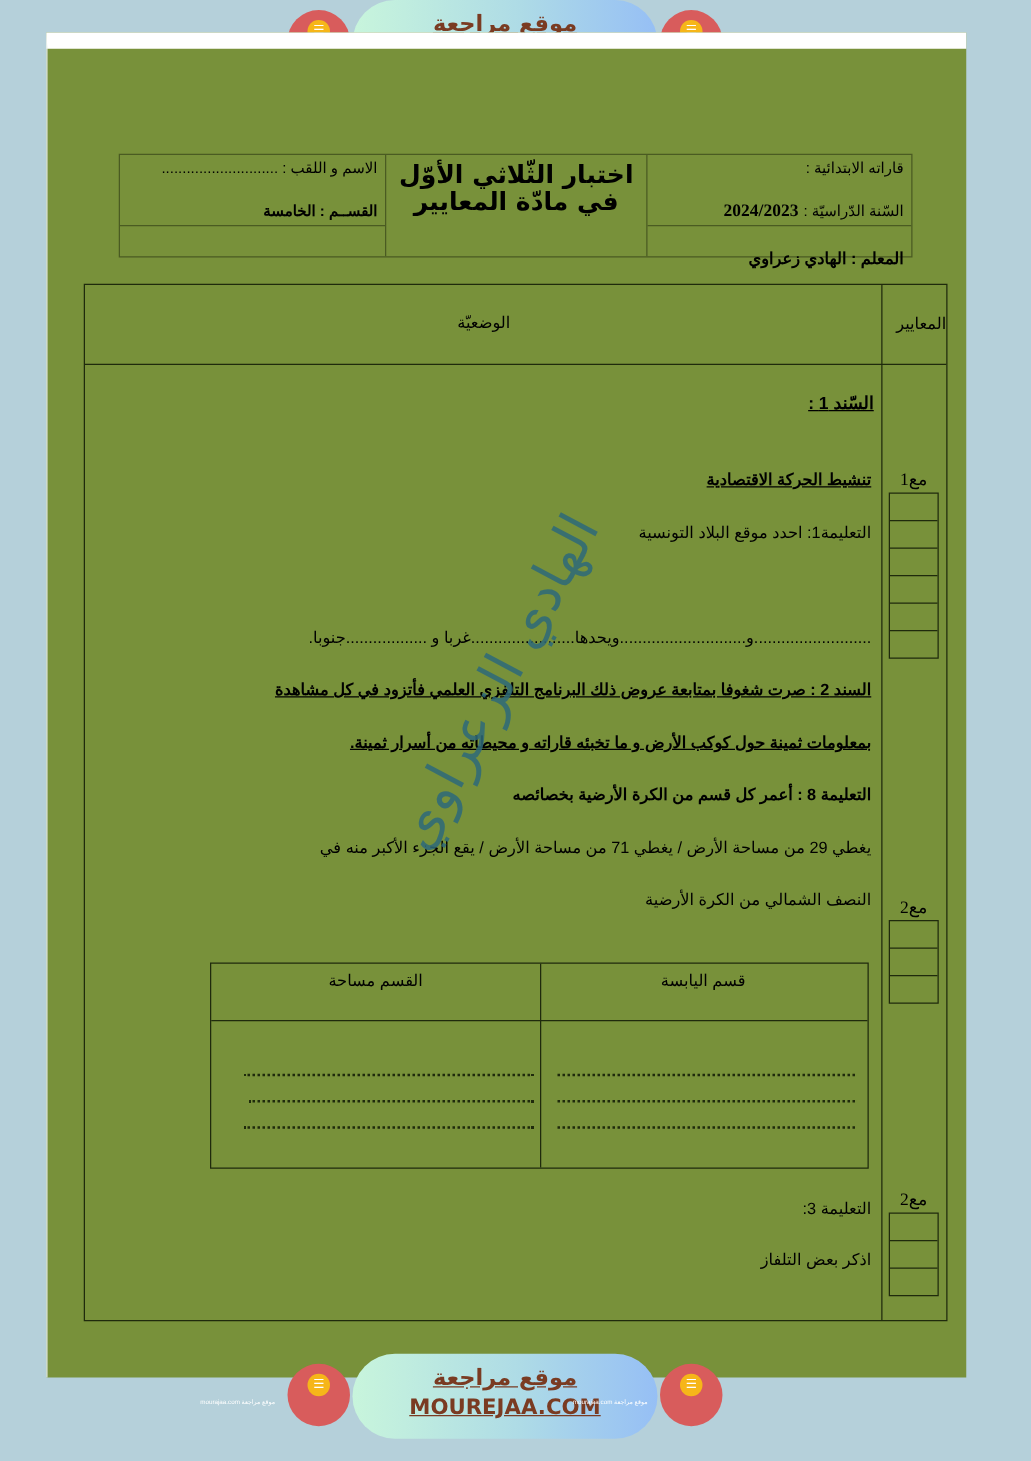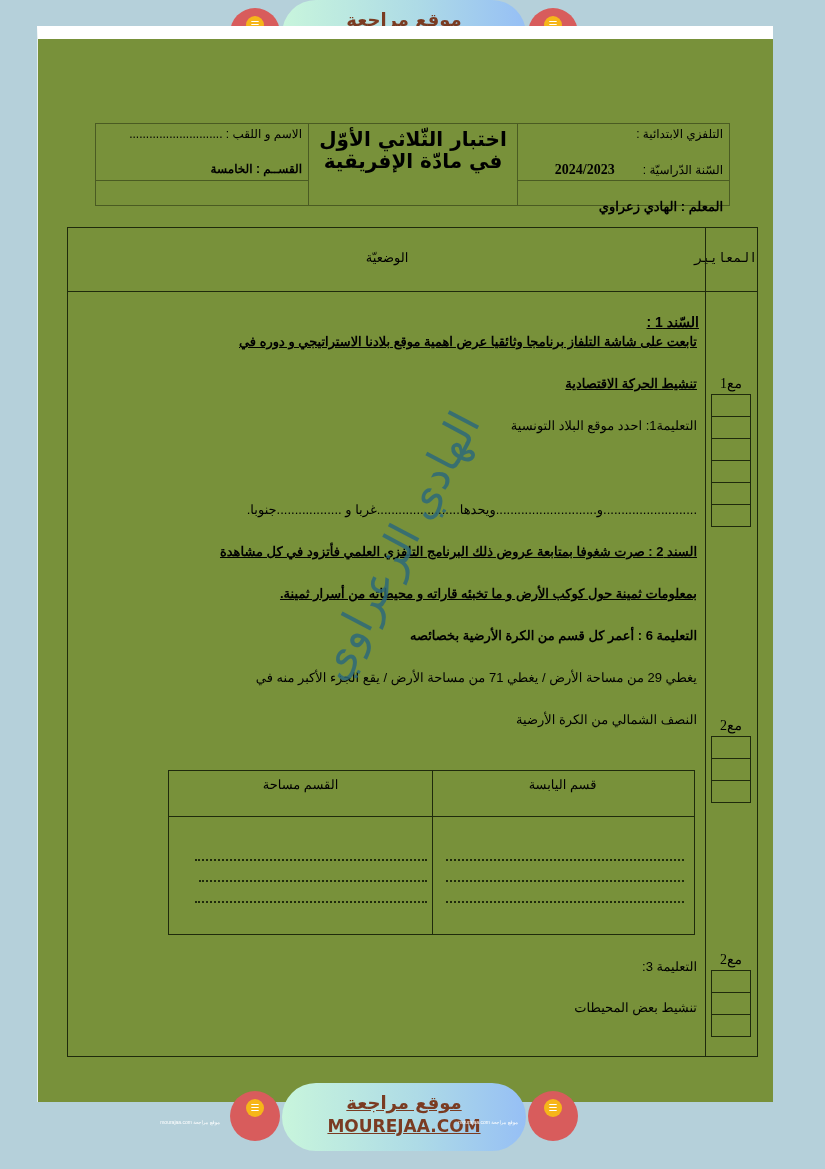--- a/index.html
+++ b/index.html
@@ -47,28 +47,28 @@
   .hdr .c-school { right: 0; width: 212px; border-left: 1px solid #4a5b22; }
   .hdr .c-title { right: 212px; width: 209px; border-left: 1px solid #4a5b22; }
   .hdr .c-name { right: 421px; width: 212px; }
   .hdr .row-top { position: absolute; left: 0; right: 0; top: 0; height: 57px; border-bottom: 1px solid #4a5b22; }
   .hdr .line { position: absolute; right: 6px; font-family: "Liberation Sans", sans-serif; font-size: 12px; white-space: nowrap; }
   .hdr .line.b { font-weight: bold; font-size: 13px; }
   .hdr .title {
     text-align: center; font-family: "DejaVu Sans", sans-serif; font-weight: bold;
     font-size: 20px; line-height: 22px; margin-top: 4px;
   }
-  .year { font-family: "Liberation Serif", serif; font-weight: bold; font-size: 14px; margin-right: 28px; }
+  .year { font-family: "Liberation Serif", serif; font-weight: bold; font-size: 14px; margin-right: 4px; }
 
   
   .main { position: absolute; left: 67px; top: 227px; width: 691px; height: 830px;
           border: 1px solid #1f2a0c; direction: rtl; }
   .main .hrow { position: absolute; left: 0; right: 0; top: 0; height: 64px; border-bottom: 1px solid #1f2a0c; }
   .main .vsep { position: absolute; top: 0; bottom: 0; right: 51px; width: 1px; background: #1f2a0c; }
-  .main .h-crit { position: absolute; right: 0; width: 51px; top: 20px; text-align: center; font-family: Liberation Mono, monospace; font-size: 13px; line-height: 22px; }
+  .main .h-crit { position: absolute; right: 0; width: 51px; top: 20px; font-family: Liberation Sans, sans-serif; font-size: 13px; line-height: 22px; }
   .main .h-sit { position: absolute; right: 51px; left: 0; top: 22px; text-align: center; font-family: "Liberation Sans", sans-serif; font-size: 13px; }
 
   .txt { position: absolute; right: 60px; font-family: "Liberation Sans", sans-serif; font-size: 13px; white-space: nowrap; direction: rtl; }
   .txt.b { font-weight: bold; text-decoration: underline; }
 
   .crit-label { position: absolute; width: 40px; text-align: center; font-family: "Liberation Serif", serif; font-size: 14px; }
   .crit-boxes { position: absolute; width: 40px; border: 1px solid #1f2a0c; }
   .crit-boxes div { border-bottom: 1px solid #1f2a0c; height: 22px; }
   .crit-boxes div:last-child { border-bottom: none; }
 
@@ -101,70 +101,69 @@
     <span class="book">☰</span>
     <span class="txt">موقع مراجعة mourajaa.com</span>
   </div>
 </div>
 
 <div class="page"></div>
 
 <div class="hdr">
   <div class="col c-school">
     <div class="row-top"></div>
-    <span class="line" style="top:3px">التلفزي الابتدائية :</span>
+    <span class="line" style="top:3px">قاراته الابتدائية :</span>
     <span class="line" style="top:38px"><span>السّنة الدّراسيّة :</span><span class="year">2024/2023</span></span>
     <span class="line b" style="top:75px">المعلم : الهادي زعراوي</span>
   </div>
   <div class="col c-title">
     <div class="title">
       <div>اختبار الثّلاثي الأوّل</div>
-      <div>في مادّة   الإفريقية</div>
+      <div>في مادّة   المعايير</div>
     </div>
   </div>
   <div class="col c-name">
     <div class="row-top"></div>
     <span class="line" style="top:3px">الاسم و اللقب : ............................</span>
     <span class="line b" style="top:38px; font-size:12px">القســم  :  الخامسة</span>
   </div>
 </div>
 
 <div class="main">
   <div class="hrow">
     <div class="h-crit">المعايير</div>
     <div class="h-sit">الوضعيّة</div>
   </div>
   <div class="vsep"></div>
 
   <span class="txt b" style="top:86px; right:58px; font-size:14px">السّند  1 :</span>
-  <span class="txt b" style="top:106px">تابعت على شاشة التلفاز برنامجا وثائقيا عرض اهمية  موقع بلادنا الاستراتيجي و دوره في</span>
   <span class="txt b" style="top:148px">تنشيط الحركة الاقتصادية</span>
   <span class="txt" style="top:190px">التعليمة1: احدد موقع البلاد التونسية</span>
   <span class="txt" style="top:274px">..........................و............................ويحدها.......................غربا و ..................جنوبا.</span>
   <span class="txt b" style="top:316px">السند 2 : صرت شغوفا بمتابعة عروض ذلك البرنامج التلفزي  العلمي فأتزود في كل مشاهدة</span>
   <span class="txt b" style="top:358px">بمعلومات ثمينة  حول كوكب الأرض و ما تخبئه قاراته و محيطاته من أسرار ثمينة.</span>
-  <span class="txt" style="top:400px"><span style="font-weight:bold">التعليمة 6 : أعمر كل قسم من الكرة الأرضية بخصائصه</span></span>
+  <span class="txt" style="top:400px"><span style="font-weight:bold">التعليمة 8 : أعمر كل قسم من الكرة الأرضية بخصائصه</span></span>
   <span class="txt" style="top:442px">يغطي 29   من مساحة الأرض /  يغطي 71   من مساحة الأرض  / يقع الجزء الأكبر منه في</span>
   <span class="txt" style="top:484px">النصف الشمالي من الكرة الأرضية</span>
 
   <div class="inner">
     <div class="ih"></div>
     <div class="ivs"></div>
     <div class="th" style="right:0">قسم اليابسة</div>
     <div class="th" style="left:0">القسم مساحة</div>
     <div class="dots" style="right:10px; width:238px; top:88px"></div>
     <div class="dots" style="right:10px; width:238px; top:109px"></div>
     <div class="dots" style="right:10px; width:238px; top:130px"></div>
     <div class="dots" style="left:26px; width:232px; top:88px"></div>
     <div class="dots" style="left:30px; width:228px; top:109px"></div>
     <div class="dots" style="left:26px; width:232px; top:130px"></div>
   </div>
 
   <span class="txt" style="top:731px">التعليمة 3:</span>
-  <span class="txt" style="top:772px">تنشيط بعض المحيطات</span>
+  <span class="txt" style="top:772px">اذكر بعض التلفاز</span>
 
   <span class="crit-label" style="right:6px; top:147px">مع1</span>
   <div class="crit-boxes" style="right:6px; top:166px; height:133px">
     <div></div>
       <div></div>
       <div></div>
       <div></div>
       <div></div>
       <div style="border-bottom:none"></div>
   </div>

